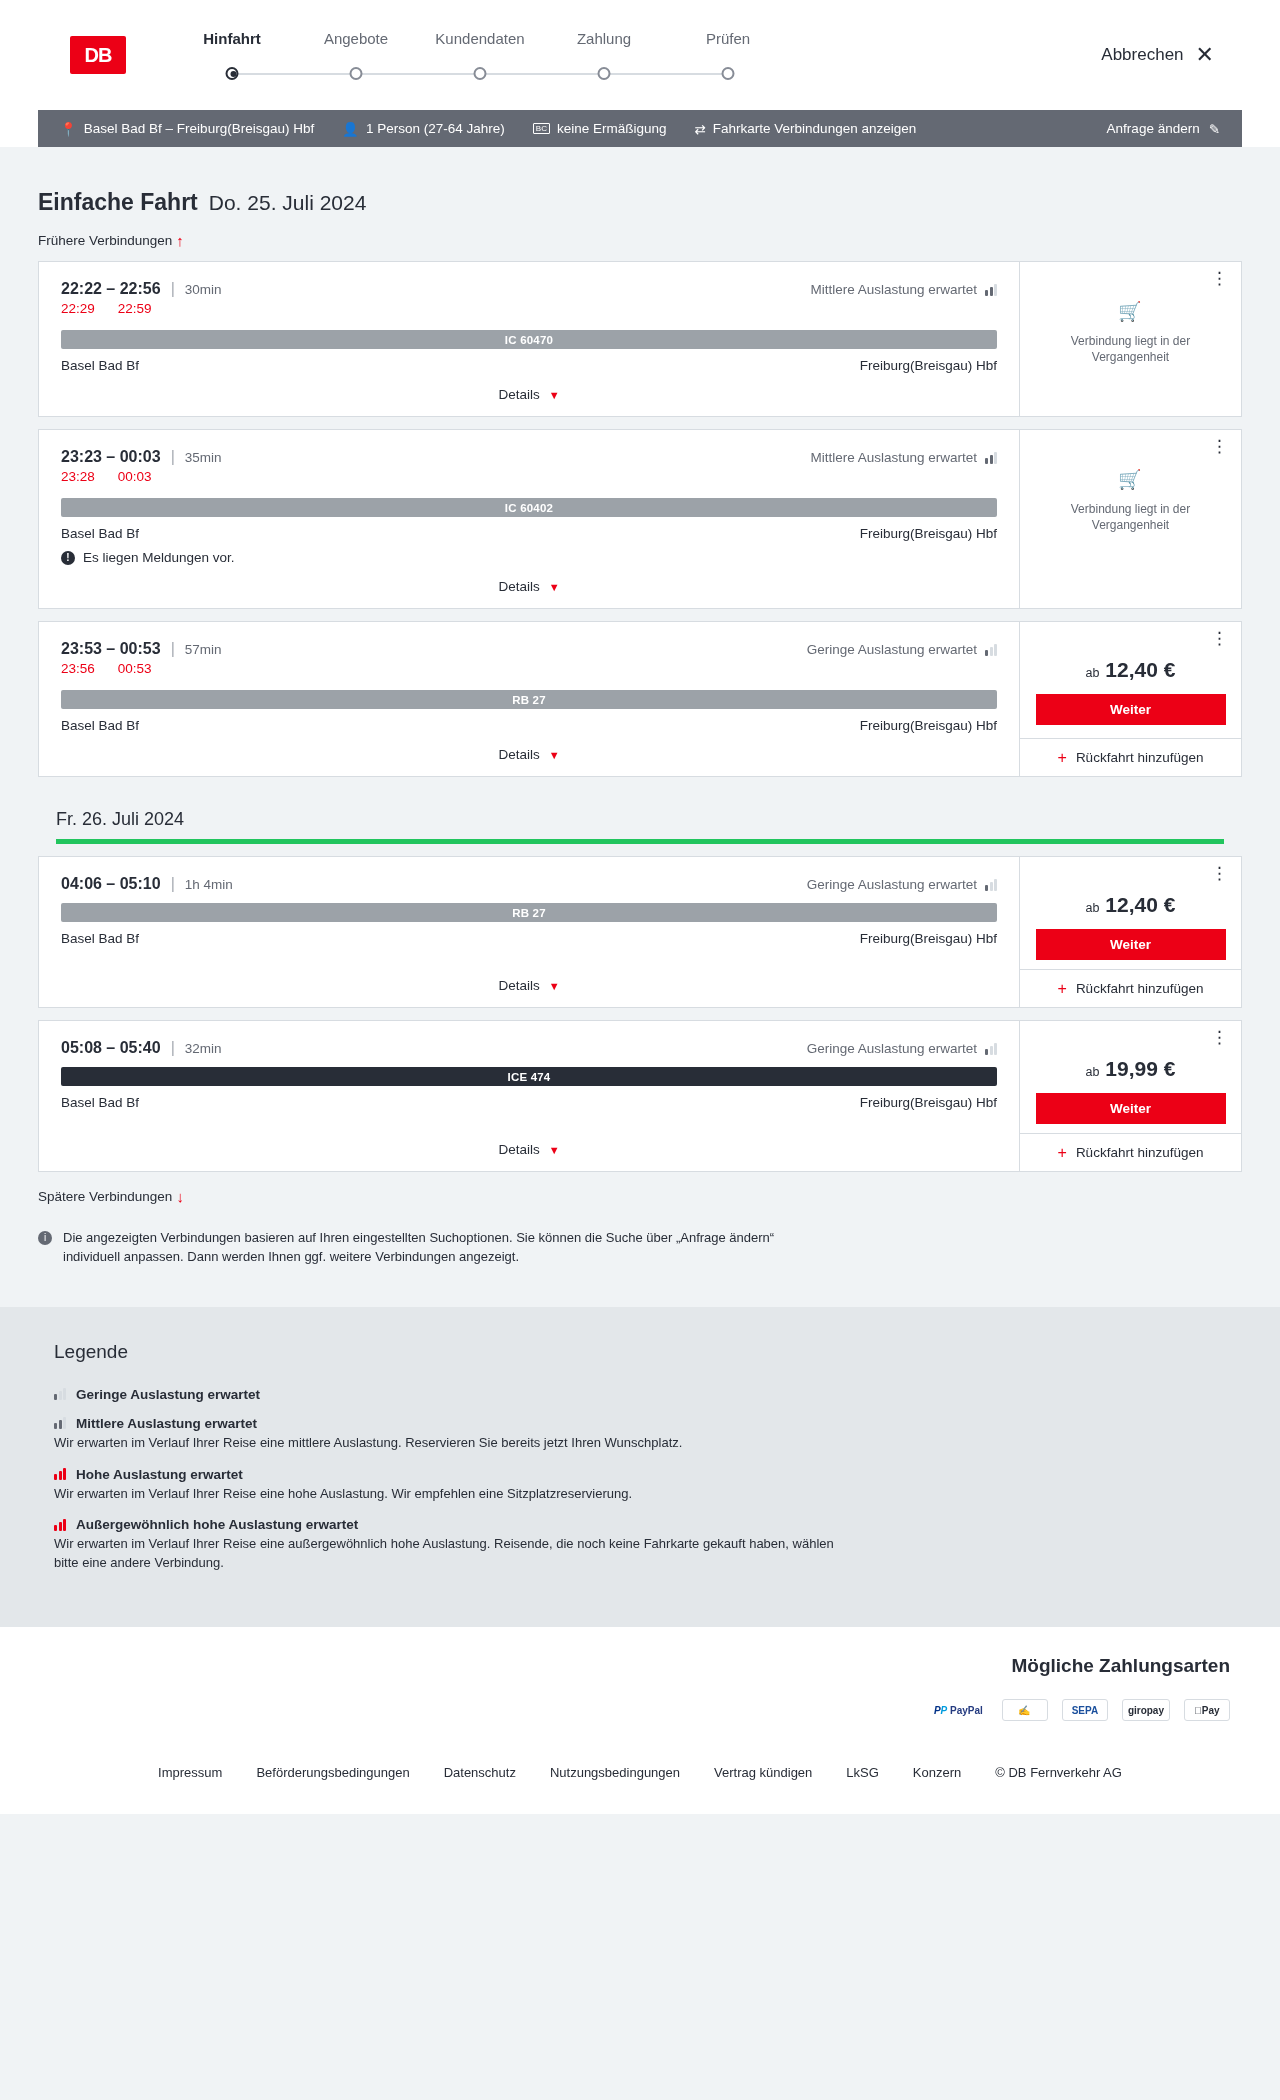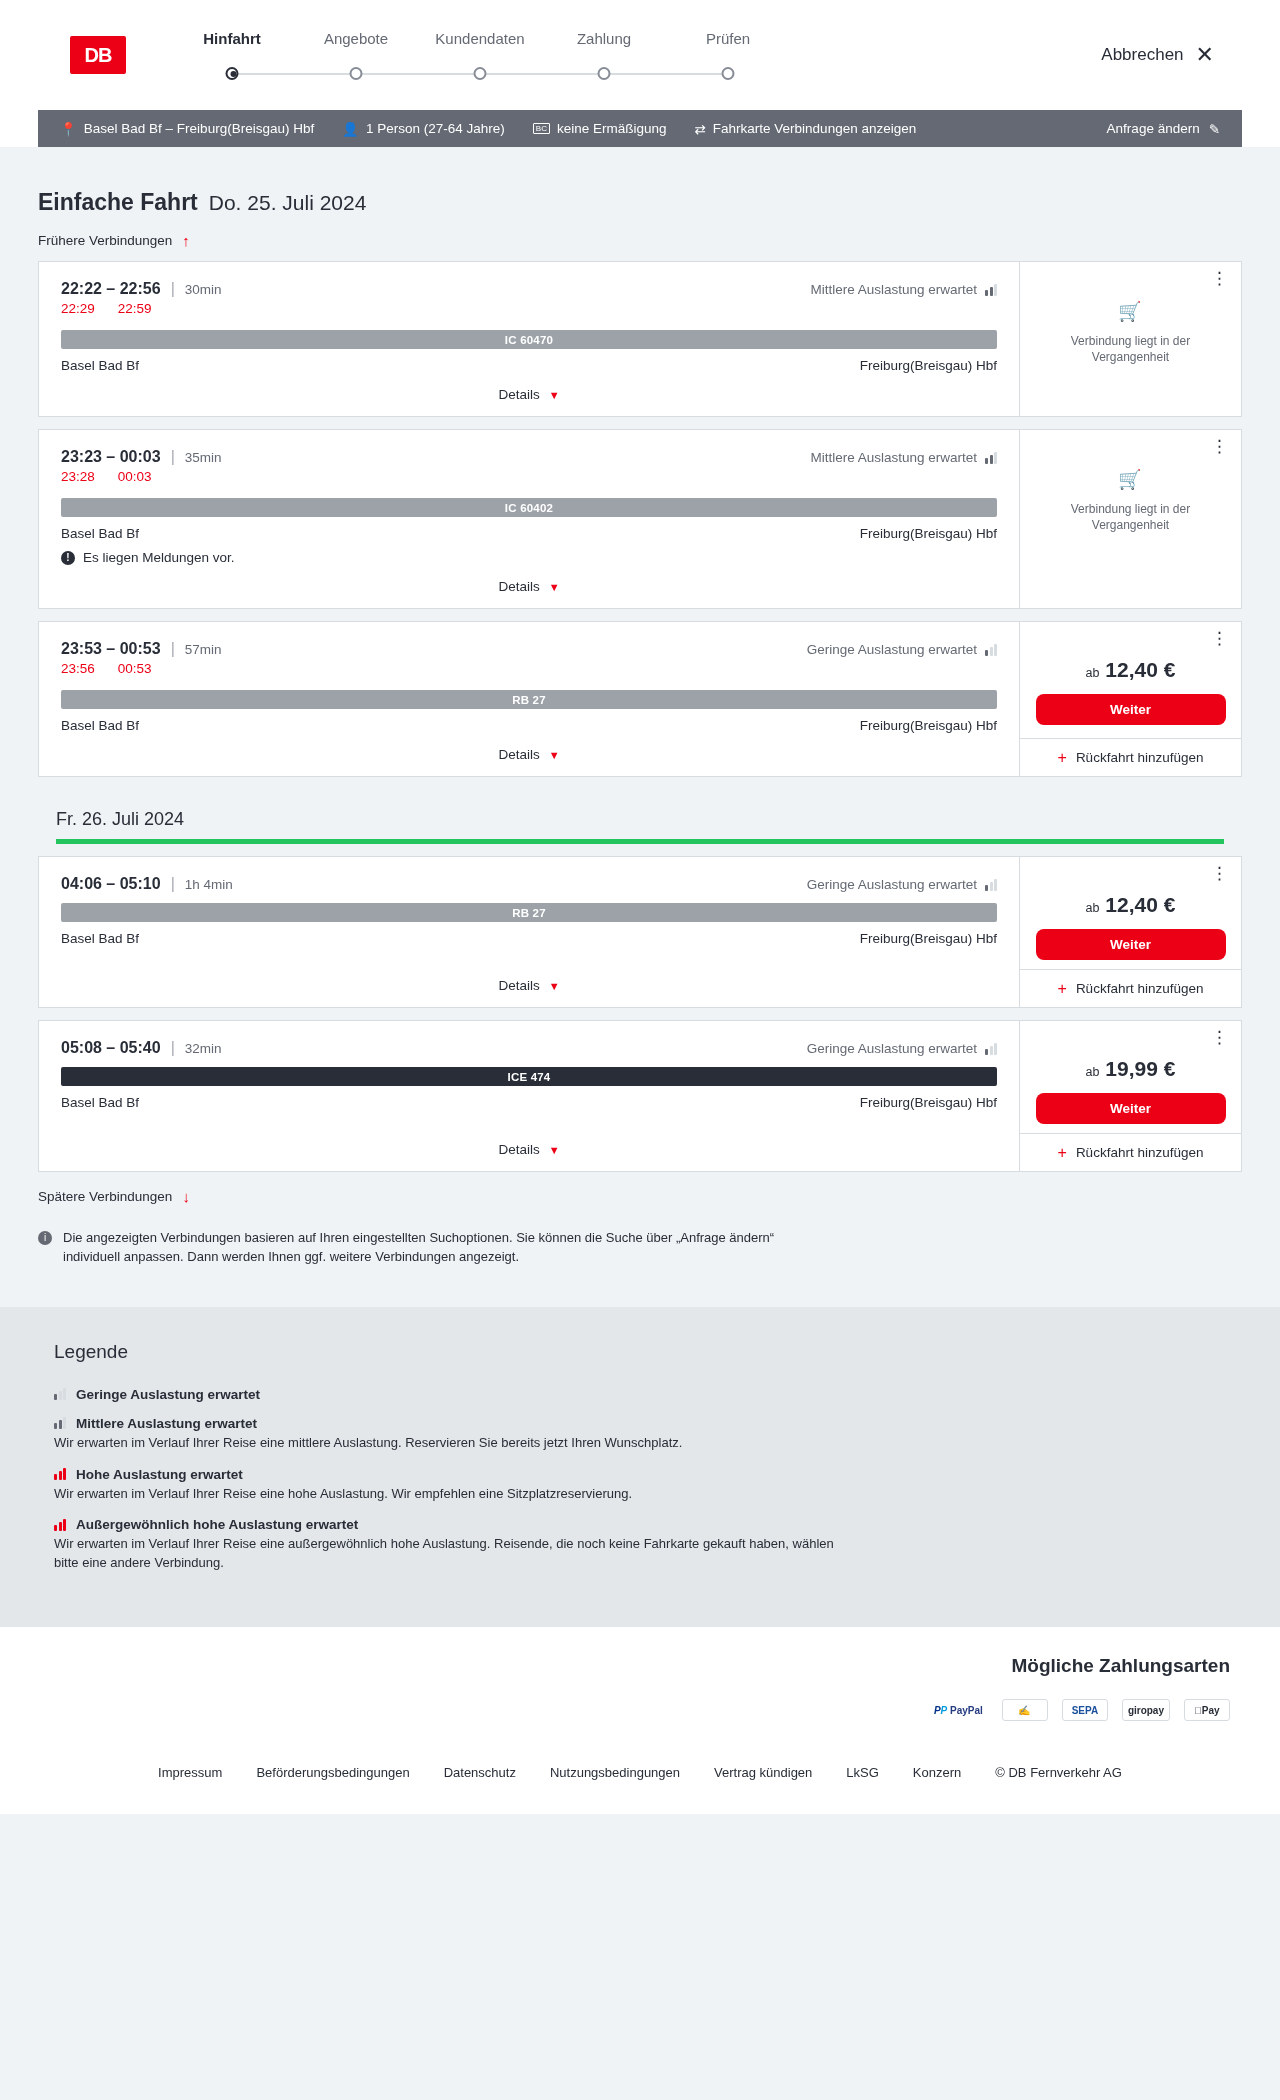--- a/index.html
+++ b/index.html
@@ -72,21 +72,21 @@
   .qitem:first-child { padding-left:4px; }
   .qspacer { flex:1; }
   .qedit { display:flex; align-items:center; gap:9px; padding-right:4px; }
 
   
   .main { padding:0 38px; }
   .title-row { display:flex; align-items:baseline; gap:11px; margin-top:42px; }
   .title-row h1 { font-size:23px; margin:0; font-weight:bold; }
   .title-row .date { font-size:21px; }
   .earlier, .later {
-    display:flex; align-items:center; gap:10px;
+    display:flex; align-items:center; gap:4px;
     font-size:13.5px; color:#282d37; margin-top:16px; cursor:pointer;
   }
   .arrow-up, .arrow-dn { color:#ec0016; font-size:15px; }
 
   
   .conn {
     display:flex;
     background:#fff;
     border:1px solid #d7dce1;
     margin-top:12px;
@@ -138,21 +138,21 @@
   .chev { font-size:11px; color:#ec0016; }
 
   .kebab { position:absolute; right:12px; top:8px; font-size:17px; color:#282d37; line-height:1;
     letter-spacing:1px; cursor:pointer;}
   .past-icon { margin-top:24px; font-size:19px; color:#9ca2a8; }
   .past-text { margin-top:10px; font-size:12px; color:#646973; text-align:center; line-height:1.35; }
   .price { margin-top:22px; font-size:21px; font-weight:bold; }
   .price .ab { font-size:12.5px; font-weight:normal; color:#282d37; }
   .weiter {
     margin-top:12px; width:190px; height:31px; background:#ec0016; color:#fff;
-    border:none; font-size:13.5px; font-weight:bold; cursor:pointer; border-radius:8px;
+    border:none; font-size:13.5px; font-weight:bold; cursor:pointer; border-radius:0;
   }
   .addret {
     position:absolute; bottom:0; left:0; right:0;
     border-top:1px solid #d7dce1; height:38px;
     display:flex; align-items:center; justify-content:center; gap:9px;
     font-size:13.5px; cursor:pointer;
   }
   .plus { color:#ec0016; font-size:16px; line-height:1; }
 
   .daydivider {

